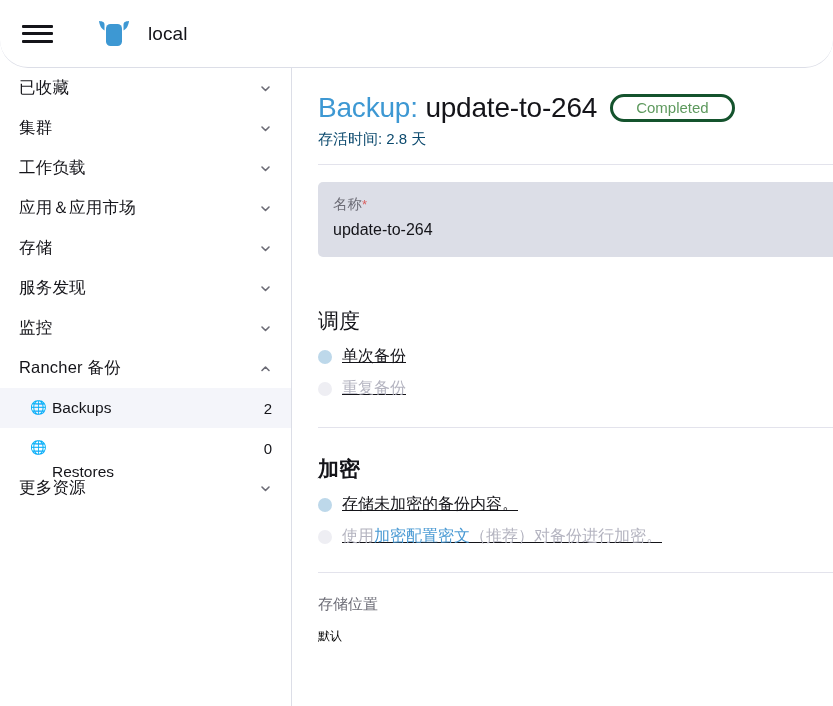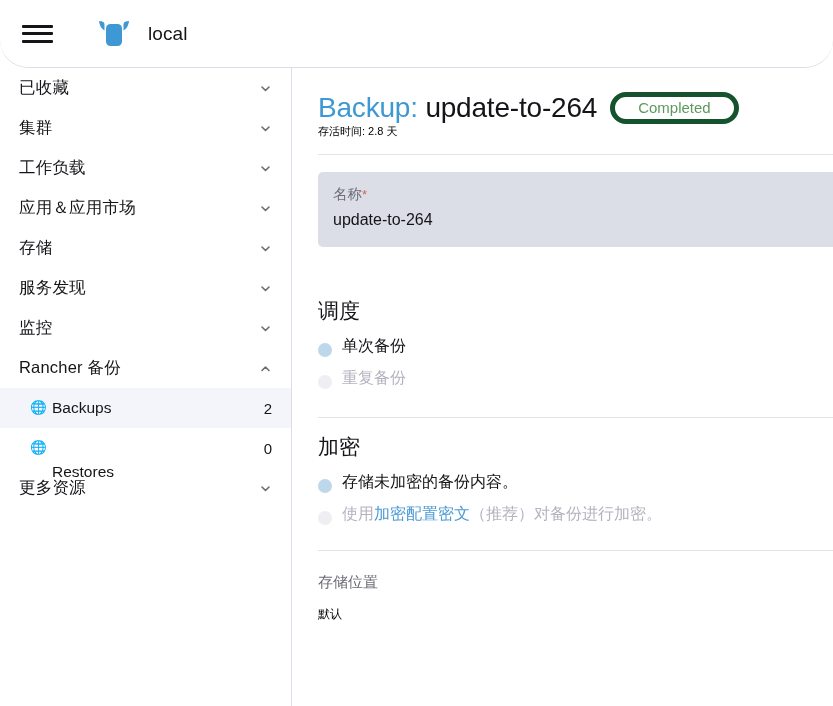--- a/index.html
+++ b/index.html
@@ -65,45 +65,45 @@
     padding: 0 0 0 26px;
   }
   .title-row { display: flex; align-items: center; margin-top: 24px; }
   .title {
     font-size: 28px; font-weight: 400; letter-spacing: -.2px;
     white-space: nowrap; color: #141419;
   }
   .title .kind { color: #3d98d3; }
   .badge {
     margin-left: 13px; flex: 0 0 auto;
-    border: 5px solid #14532d; color: #5d995d;
+    border: 3px solid #14532d; color: #5d995d;
     border-radius: 20px; padding: 3px 23px 4px;
     font-size: 15px; line-height: 1; white-space: nowrap;
     background: #fff;
   }
-  .subtitle { font-size: 11px; color: #000000; }
+  .subtitle { margin-top: 6px; font-size: 15px; color: #0c4a6e; }
 
   .divider { height: 1px; background: #e3e3ec; margin: 15px 0 0 0; width: 541px; }
 
   .field-box {
     margin-top: 17px; width: 600px; height: 75px;
     background: #dcdee7; border-radius: 5px;
     padding: 13px 0 0 15px;
   }
   .field-label { font-size: 14.5px; color: #6c6c76; }
   .field-label .req { color: #d95f5f; font-size: 13px; }
   .field-value { margin-top: 7px; font-size: 16px; color: #141419; }
 
   .section-h {
     font-size: 21px; color: #141419; font-weight: 400;
     margin-top: 50px; margin-bottom: 0;
   }
-  .section-h.tight { margin-top: 15px; }
-
-  .radio-row { display: flex; align-items: flex-end; margin-top: 11px; cursor: pointer; }
+  .section-h.tight { margin-top: 27px; font-weight: bold; }
+
+  .radio-row { display: flex; align-items: center; margin-top: 11px; cursor: pointer; text-decoration: underline; }
   .radio-row.disabled { cursor: default; }
   .radio {
     width: 14px; height: 14px; border-radius: 50%;
     background: #bdd8ea; flex: 0 0 auto; margin-right: 10px;
   }
   .radio-row.disabled .radio { background: #eeeef3; }
   .radio-label { font-size: 16px; color: #141419; white-space: nowrap; }
   .radio-row.disabled .radio-label { color: #b4b4c0; }
   .radio-label a { color: #4a9ad4; text-decoration: none; }
 

